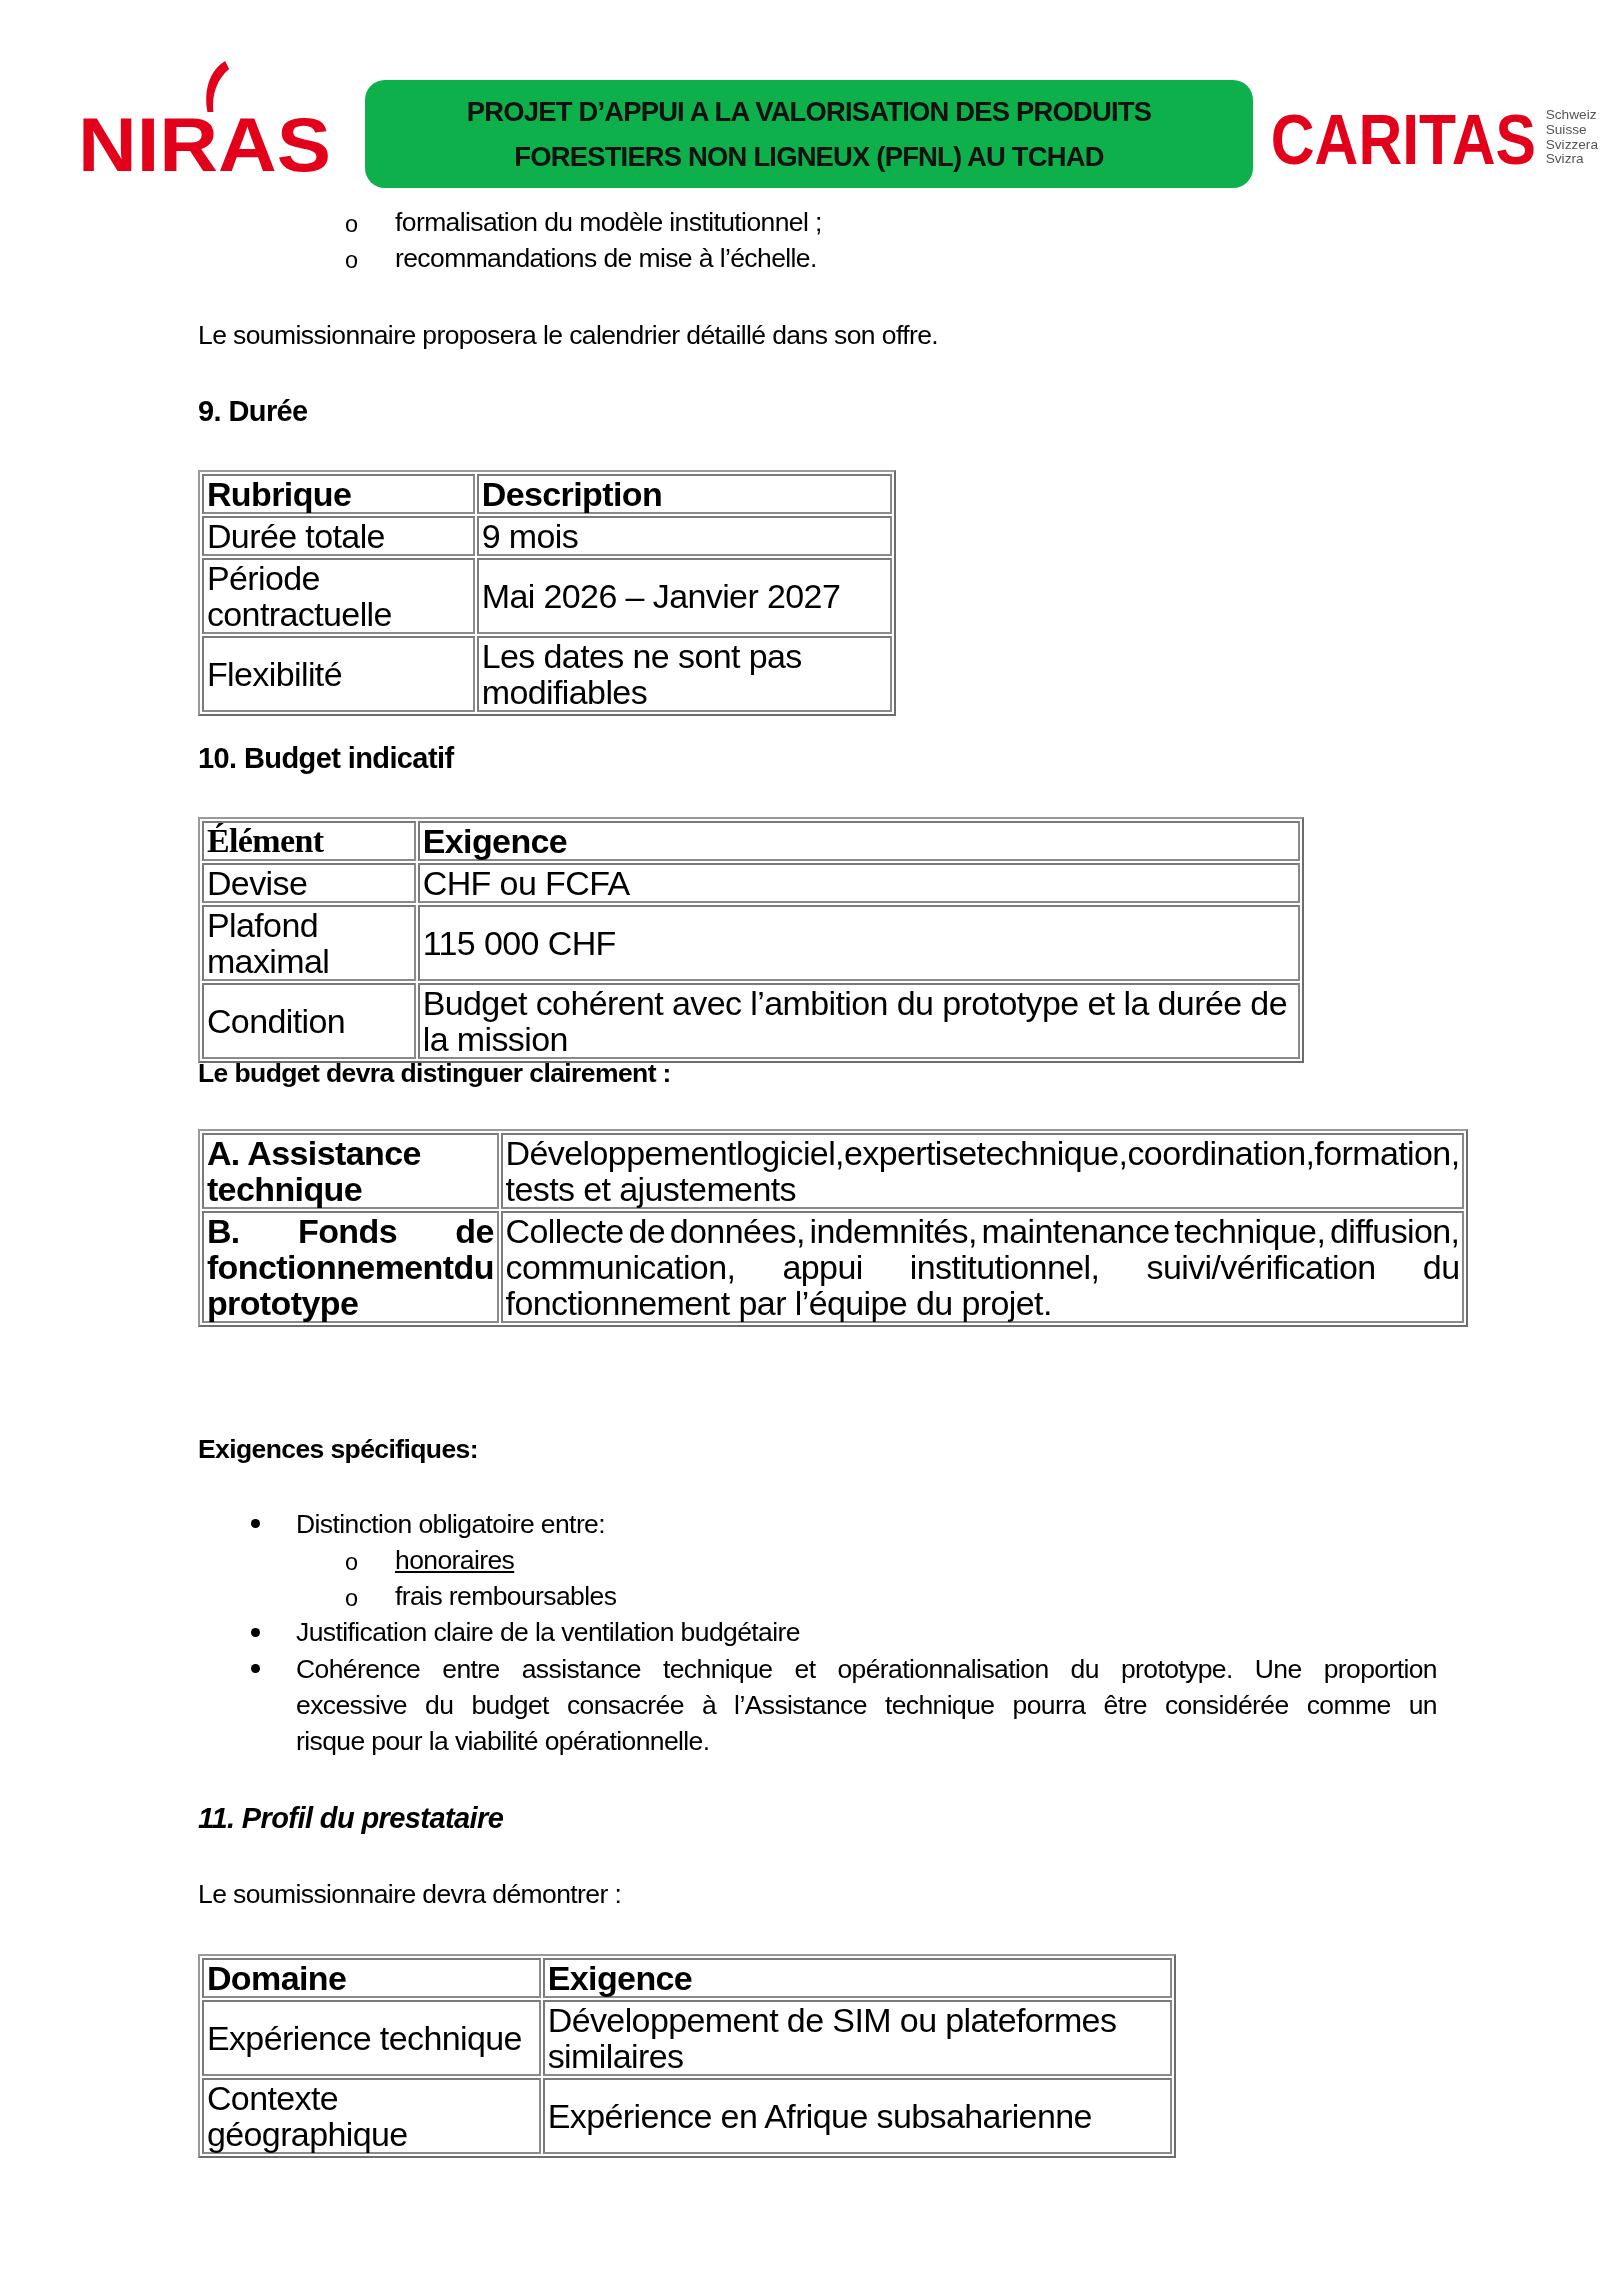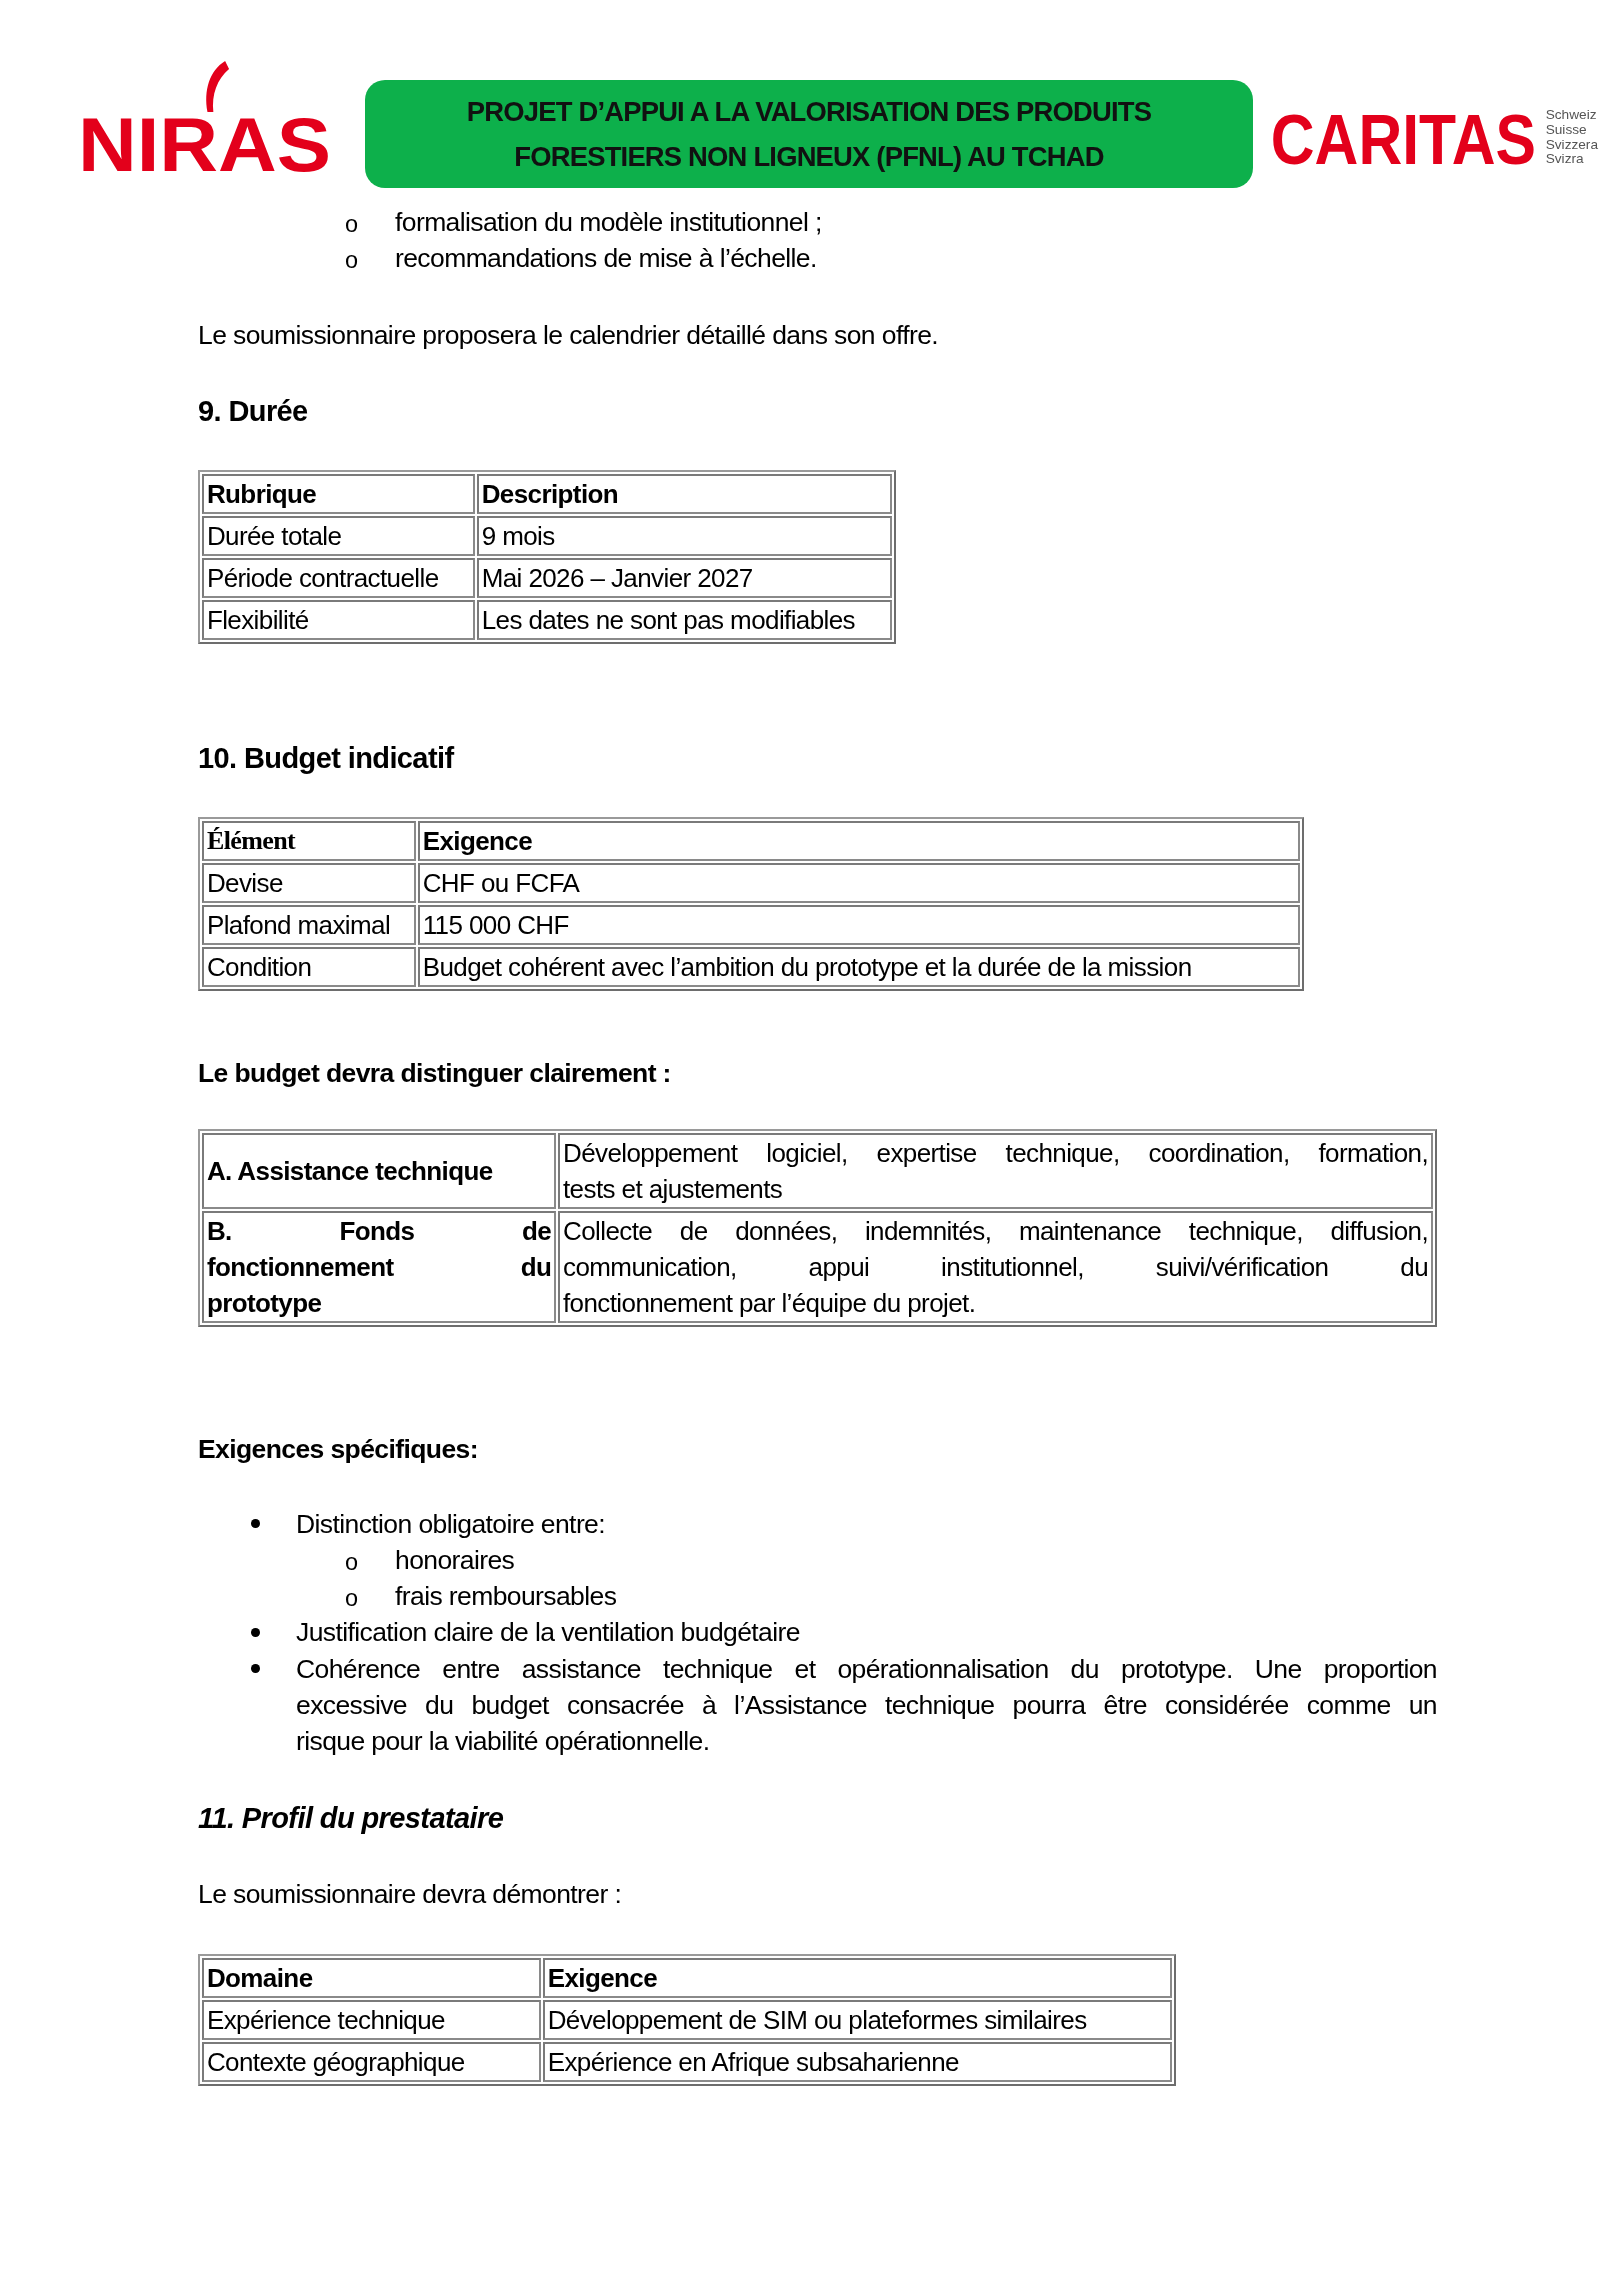--- a/index.html
+++ b/index.html
@@ -14,21 +14,21 @@
             display:flex; flex-direction:column; justify-content:center; align-items:center;border-radius:20px; }
   .banner div { font-weight:bold; font-size:27.4px; line-height:45px; letter-spacing:-0.8px; color:#111; }
   .caritas { left:1270px; top:98px; width:333px; height:78px; }
   
   .sub-marker { font-size:23.5px; }
   .dot { width:8.8px; height:8.8px; border-radius:50%; background:#000; }
   
   table.doc { position:absolute; border-collapse:separate; border-spacing:2.9px;
               border:2px solid #9a9a9a; border-right-color:#6d6d6d; border-bottom-color:#6d6d6d; }
   table.doc td { border:2px solid #8a8a8a; border-top-color:#7a7a7a; border-left-color:#7a7a7a;
-                 padding:0 2.9px; font-size:26px; line-height:36px; letter-spacing:-0.6px; vertical-align:middle; }
+                 padding:0 2.9px; font-size:34px; line-height:36px; letter-spacing:-0.6px; vertical-align:middle; }
   table.doc td.h { font-weight:bold; }
   .jline { display:flex; justify-content:space-between; }
 </style>
 </head>
 <body>
 
 <div class="abs niras">
   <svg width="255" height="120" viewBox="0 0 260 122">
     <path d="M150 4 C134 14 128 34 132 56 L138 56 C136 38 142 22 154 12 Z" fill="#e3001b"></path>
     <text x="0" y="116" font-family="Liberation Sans, sans-serif" font-weight="bold" font-size="78" fill="#e3001b" textLength="258" lengthAdjust="spacingAndGlyphs">NIRAS</text>
@@ -159,21 +159,21 @@
     </td>
   </tr>
 </tbody>
   </table>
 
 <div class="abs txt bold" style="left:198px;top:1431px;">Exigences spécifiques:</div>
 
 <div class="abs dot" style="left:251px;top:1519px;"></div>
 <div class="abs txt" style="left:296px;top:1506px;">Distinction obligatoire entre:</div>
 <div class="abs txt sub-marker" style="left:345px;top:1544px;">o</div>
-<div class="abs txt" style="left:395px;top:1542px;">honoraires</div>
+<div class="abs txt" style="left:395px;top:1542px;text-decoration:underline;">honoraires</div>
 <div class="abs txt sub-marker" style="left:345px;top:1580px;">o</div>
 <div class="abs txt" style="left:395px;top:1578px;">frais remboursables</div>
 
 <div class="abs dot" style="left:251px;top:1628px;"></div>
 <div class="abs txt" style="left:296px;top:1614px;">Justification claire de la ventilation budgétaire</div>
 
 <div class="abs dot" style="left:251px;top:1664px;"></div>
 <div class="abs txt" style="left:296px;top:1651px;width:1141px;">
   <div class="jline" id="b2l0">
       <span>Cohérence</span>

